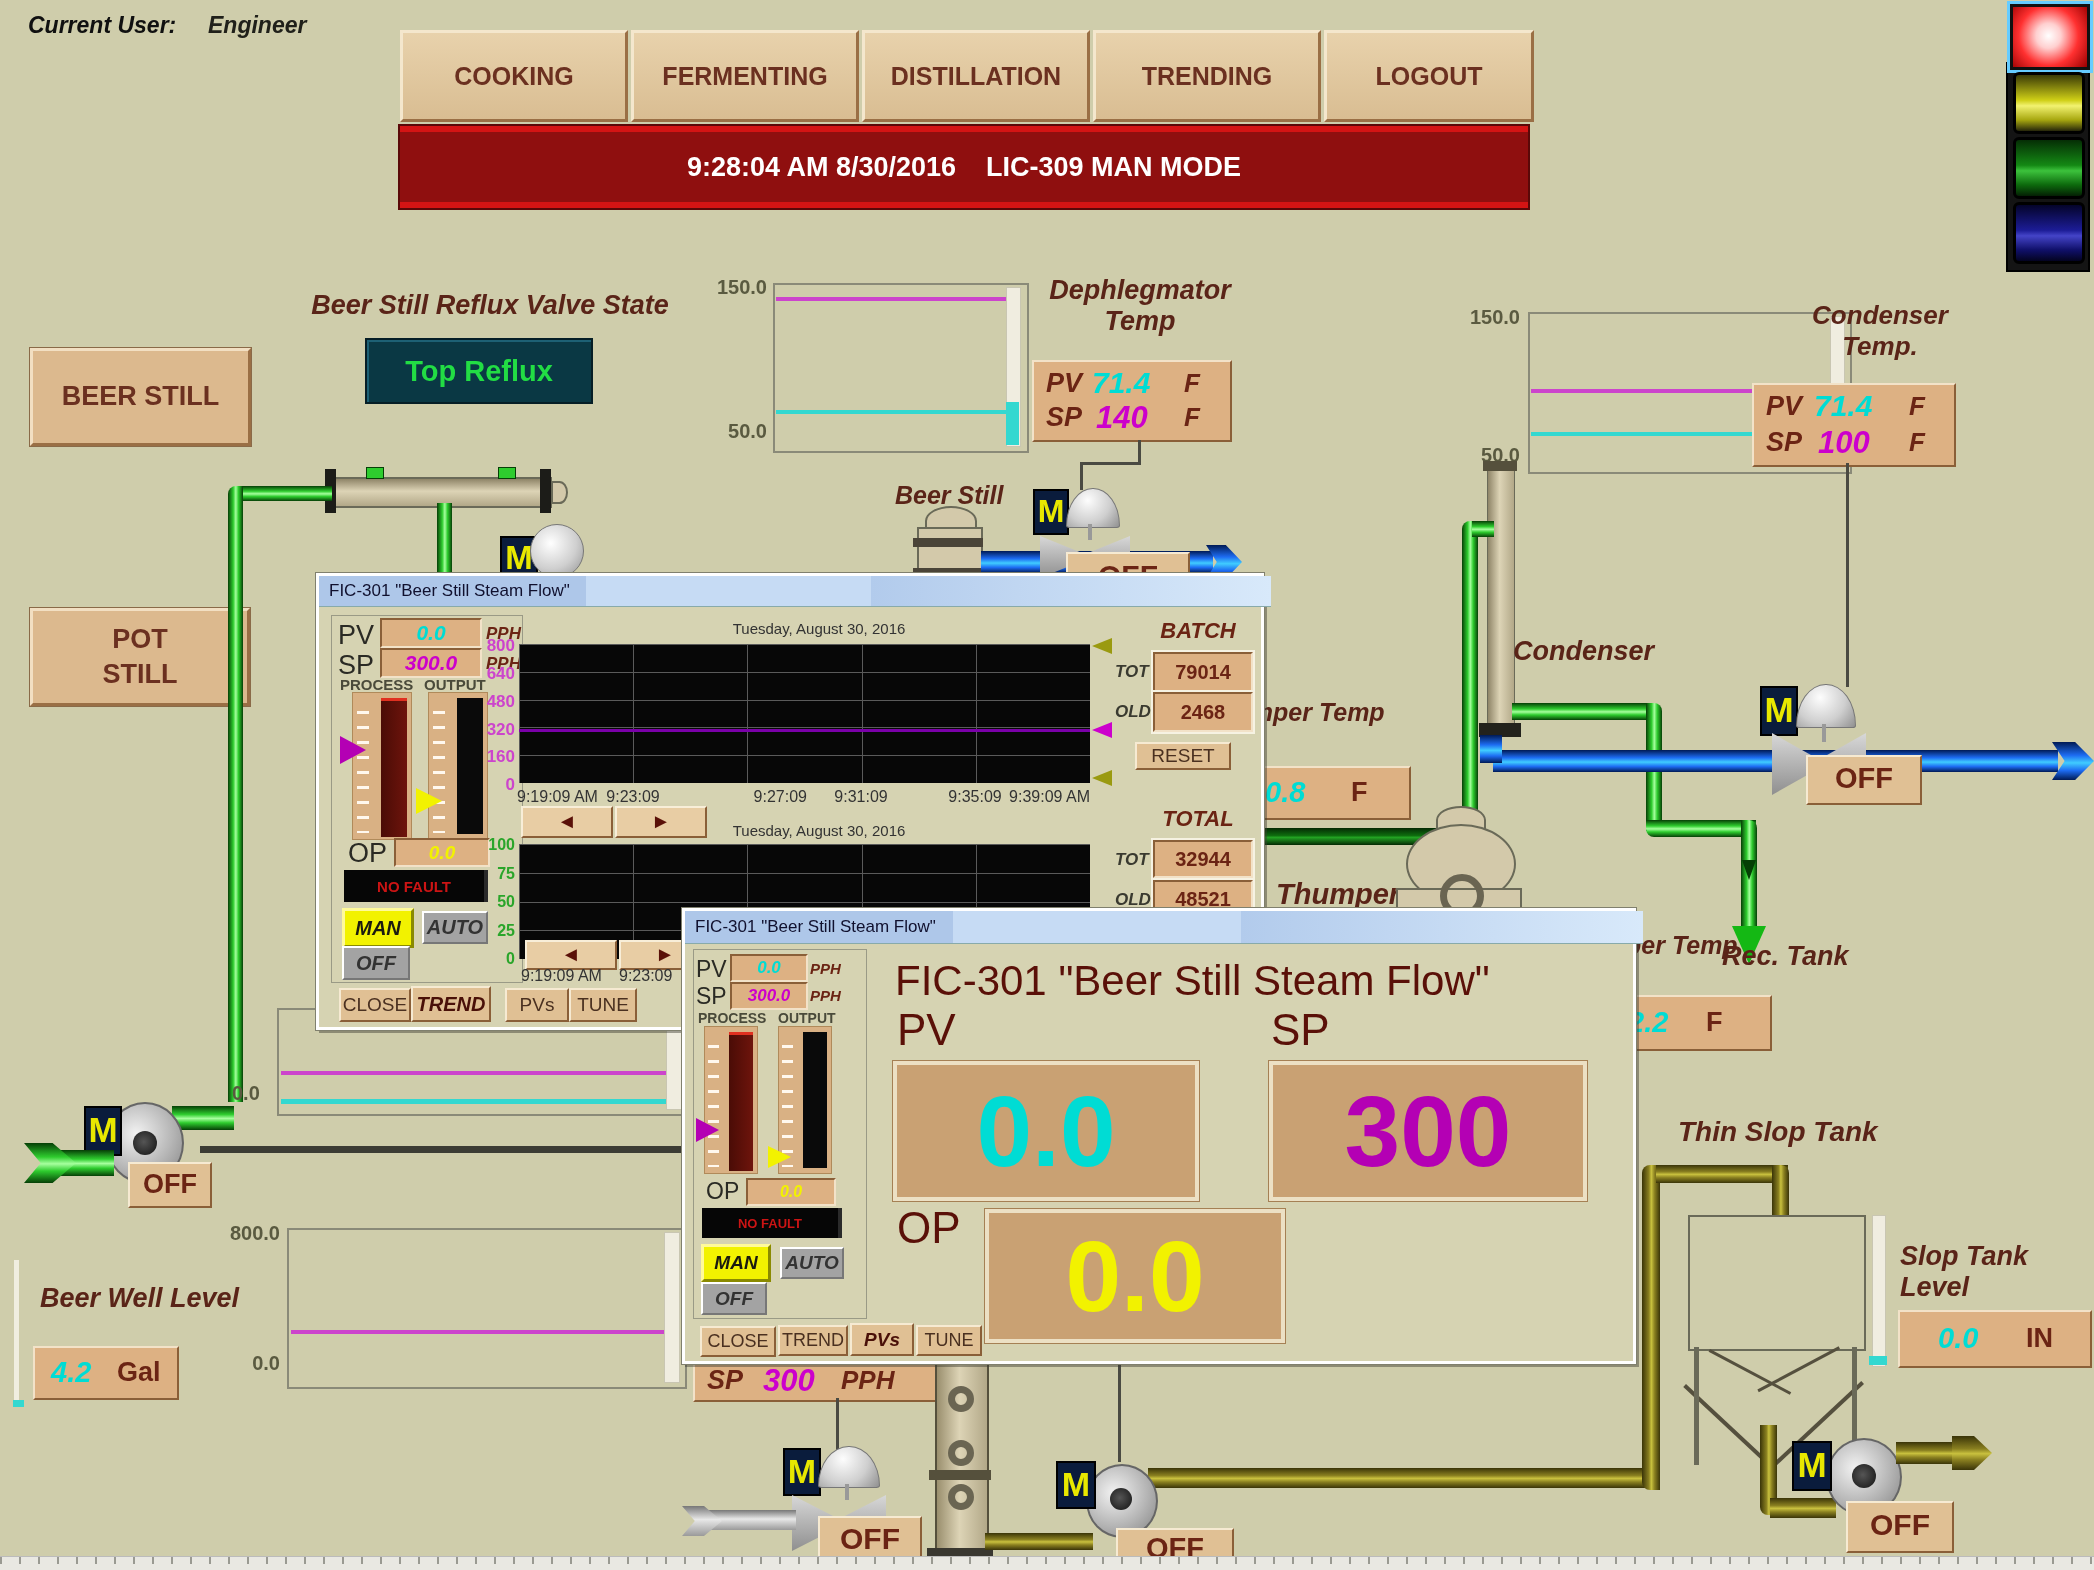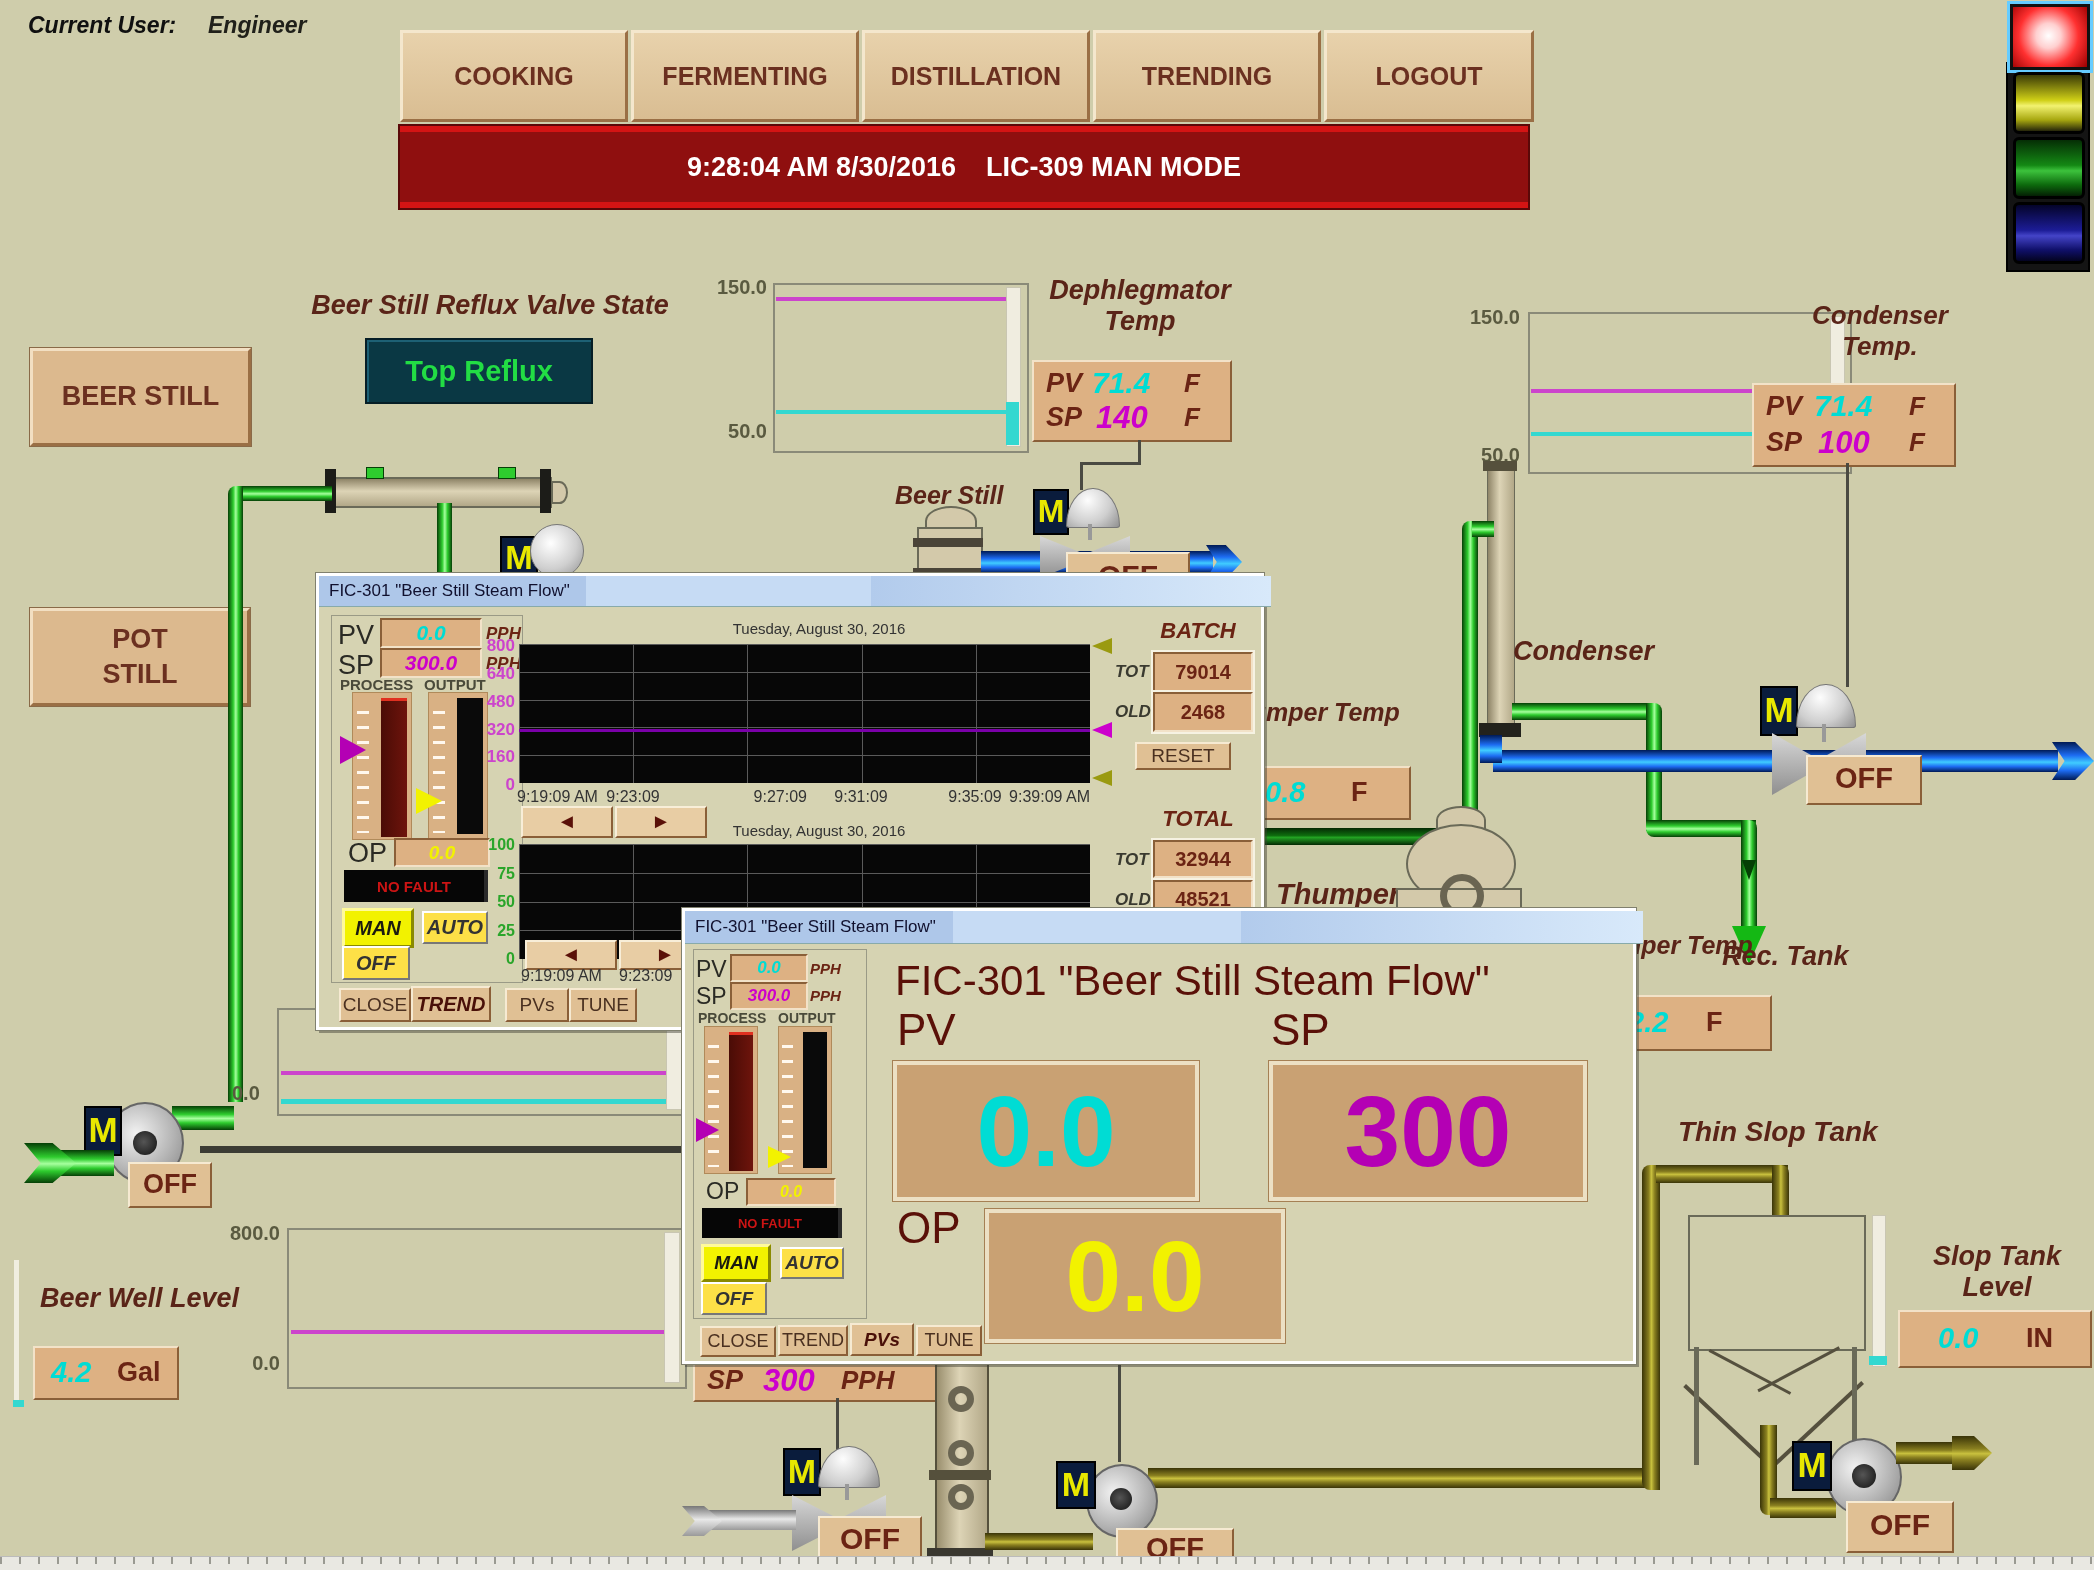--- a/index.html
+++ b/index.html
@@ -1,34 +1,34 @@
 <!DOCTYPE html>
 <html><head>
 <meta charset="utf-8">
 <style>
   html,body{margin:0;padding:0;}
   .screen{position:relative;width:2094px;height:1570px;background:#cfcdab;overflow:hidden;
           font-family:"Liberation Sans",sans-serif;color:#222;}
   .ab{position:absolute;}
   .ctr{display:flex;align-items:center;justify-content:center;}
-  .bi{font-weight:bold;font-style:italic;text-align:center;}
+  .bi{font-weight:bold;font-style:italic;}
   .b{font-weight:bold;}
   .dr{color:#6b2414;}
   .cy{color:#00dcd4;}
   .mg{color:#cc00cc;}
   .ye{color:#f2f200;}
   .navbtn{background:linear-gradient(180deg,#e8d2ac,#d9bd92);border:3px solid;border-color:#f4e7cd #9a6f45 #9a6f45 #f4e7cd;
           color:#6b3020;font-weight:bold;font-size:25px;text-align:center;cursor:pointer;}
   .stillbtn{background:#dcb98e;border:3px solid;border-color:#f2dfc2 #9a6f45 #9a6f45 #f2dfc2;outline:1px solid #8a6a48;
           color:#6b3020;font-weight:bold;font-size:27px;text-align:center;line-height:1.3;cursor:pointer;}
   .tanbox{background:#ddb183;border:2px solid;border-color:#f2e2c8 #8a5f38 #8a5f38 #f2e2c8;}
   .tanin{background:#ddb183;border:2px solid;border-color:#8a5f38 #f2e2c8 #f2e2c8 #8a5f38;}
   .btn{background:#e0c094;border:2px solid;border-color:#f6ead2 #8a5f38 #8a5f38 #f6ead2;color:#6b2414;
        font-weight:bold;text-align:center;cursor:pointer;}
-  .gray3d{background:#fde047;border:2px solid;border-color:#fff #777 #777 #fff;color:#333;}
+  .gray3d{background:#a3a3a3;border:2px solid;border-color:#fff #777 #777 #fff;color:#333;}
   .chartframe{border:2px solid #8a8a78;}
   .blackplot{background:#070707;}
   .pgh{background:linear-gradient(180deg,#063f06,#2ecc2e 35%,#a6ff9e 52%,#2ecc2e 70%,#063f06);}
   .pgv{background:linear-gradient(90deg,#063f06,#2ecc2e 35%,#a6ff9e 52%,#2ecc2e 70%,#063f06);}
   .poh{background:linear-gradient(180deg,#3a3408,#8a8020 38%,#c9c13e 52%,#8a8020 70%,#3a3408);}
   .pov{background:linear-gradient(90deg,#3a3408,#8a8020 38%,#c9c13e 52%,#8a8020 70%,#3a3408);}
   .pbh{background:linear-gradient(180deg,#001a55,#1d6cf2 35%,#40ccff 55%,#1d6cf2 75%,#001a55);}
   .sig{background:#4a4a42;}
   .dpipe{background:#3c3c34;}
   .mbadge{background:#0a1c3c;border:2px solid #000;color:#e8e800;font-weight:bold;text-align:center;cursor:pointer;}

